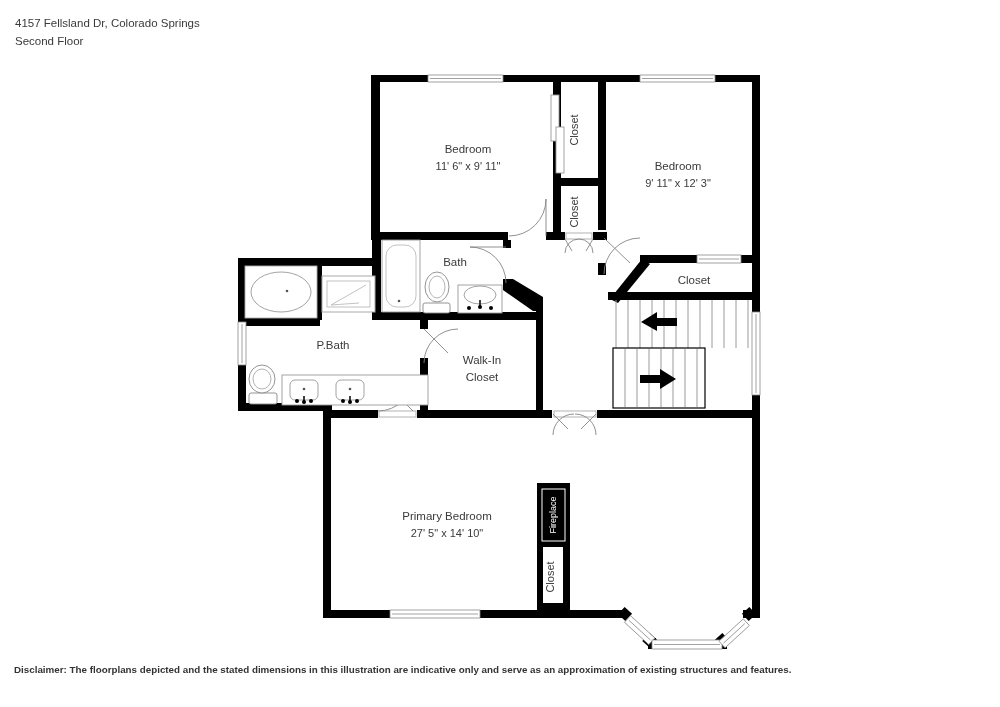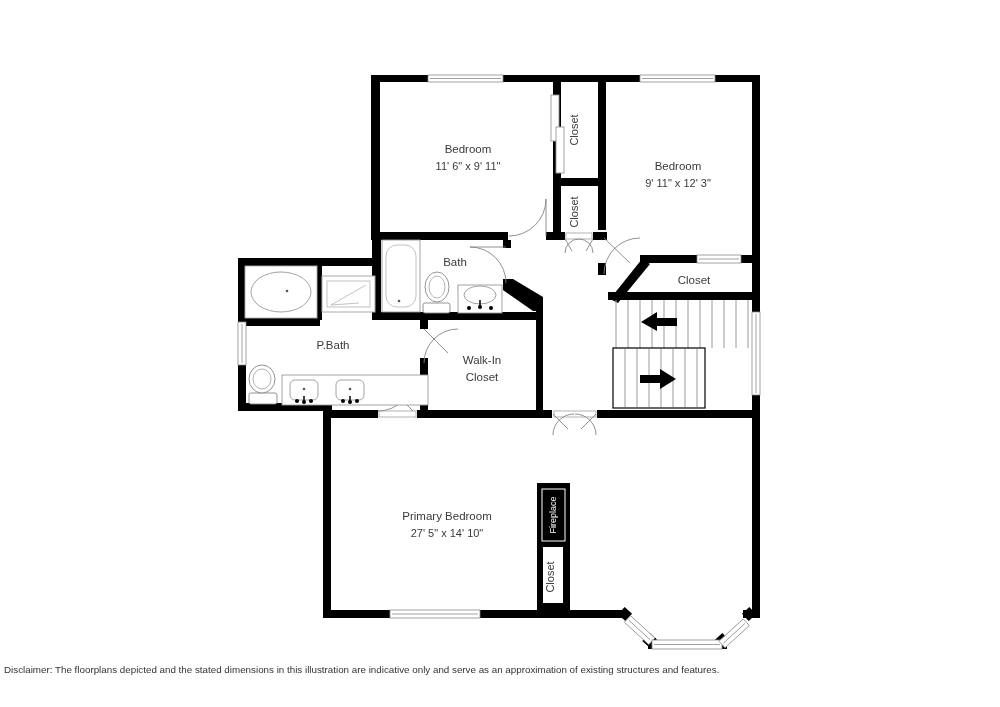--- a/index.html
+++ b/index.html
@@ -1,29 +1,33 @@
 <!DOCTYPE html>
 <html><head>
 <meta charset="utf-8">
 <style>
   html,body{margin:0;padding:0;background:#fff;}
   .page{position:relative;width:1000px;height:707px;background:#ffffff;overflow:hidden;
         font-family:"Liberation Sans", sans-serif;}
   .hdr{position:absolute;left:15px;top:14px;font-size:11.5px;line-height:18px;color:#3a3a3a;}
-  .disc{position:absolute;left:4px;top:661px;font-size:9.8px;line-height:18px;color:#333;}
+  .disc{position:absolute;left:14px;top:661px;font-size:9.8px;line-height:18px;color:#333;font-weight:bold;}
   svg text{font-family:"Liberation Sans", sans-serif;}
   .roomlbl{font-size:11.5px;fill:#3a3a3a;}
   .dimlbl{font-size:11px;fill:#3a3a3a;}
   .vlbl{font-size:11px;fill:#3a3a3a;}
 </style>
 </head>
 <body>
 
 <div class="page">
 
+  <div class="hdr">
+    <div>4157 Fellsland Dr, Colorado Springs</div>
+    <div>Second Floor</div>
+  </div>
 
   <svg width="1000" height="707" viewBox="0 0 1000 707">
 
     <g fill="#000000" stroke="none">
       <rect x="373" y="75" width="55" height="7"></rect>
       <rect x="503" y="75" width="137" height="7"></rect>
       <rect x="715" y="75" width="45" height="7"></rect>
       <rect x="371" y="75" width="9" height="165"></rect>
       <rect x="553" y="82" width="8" height="150"></rect>
       <rect x="598" y="82" width="8" height="148"></rect>

